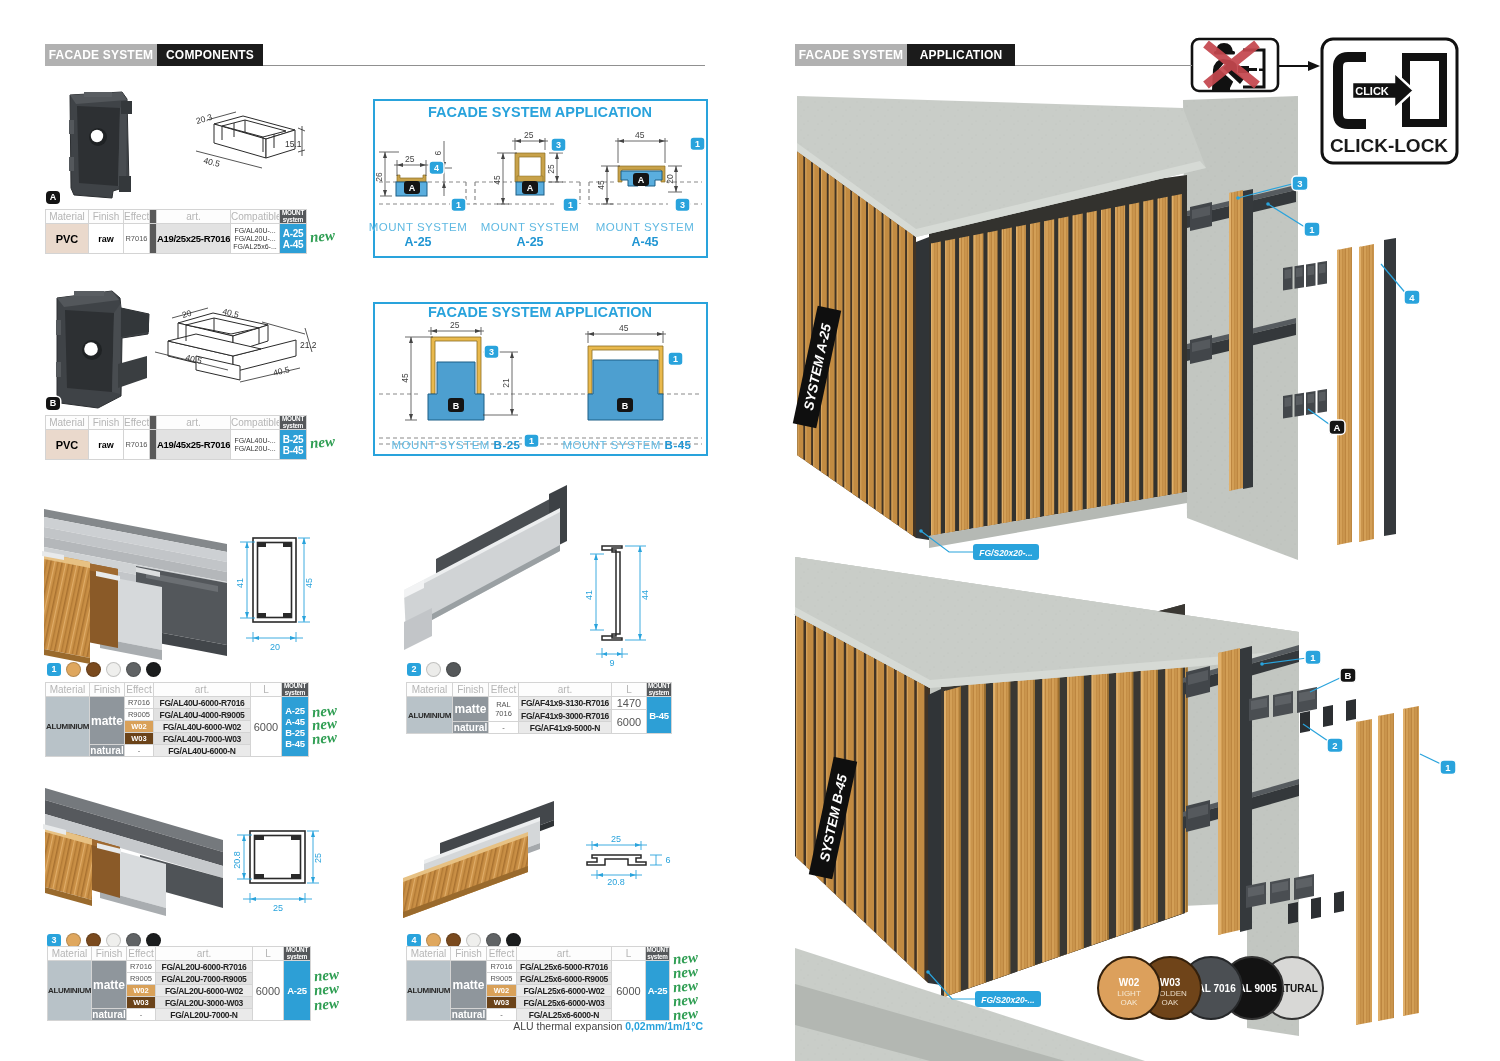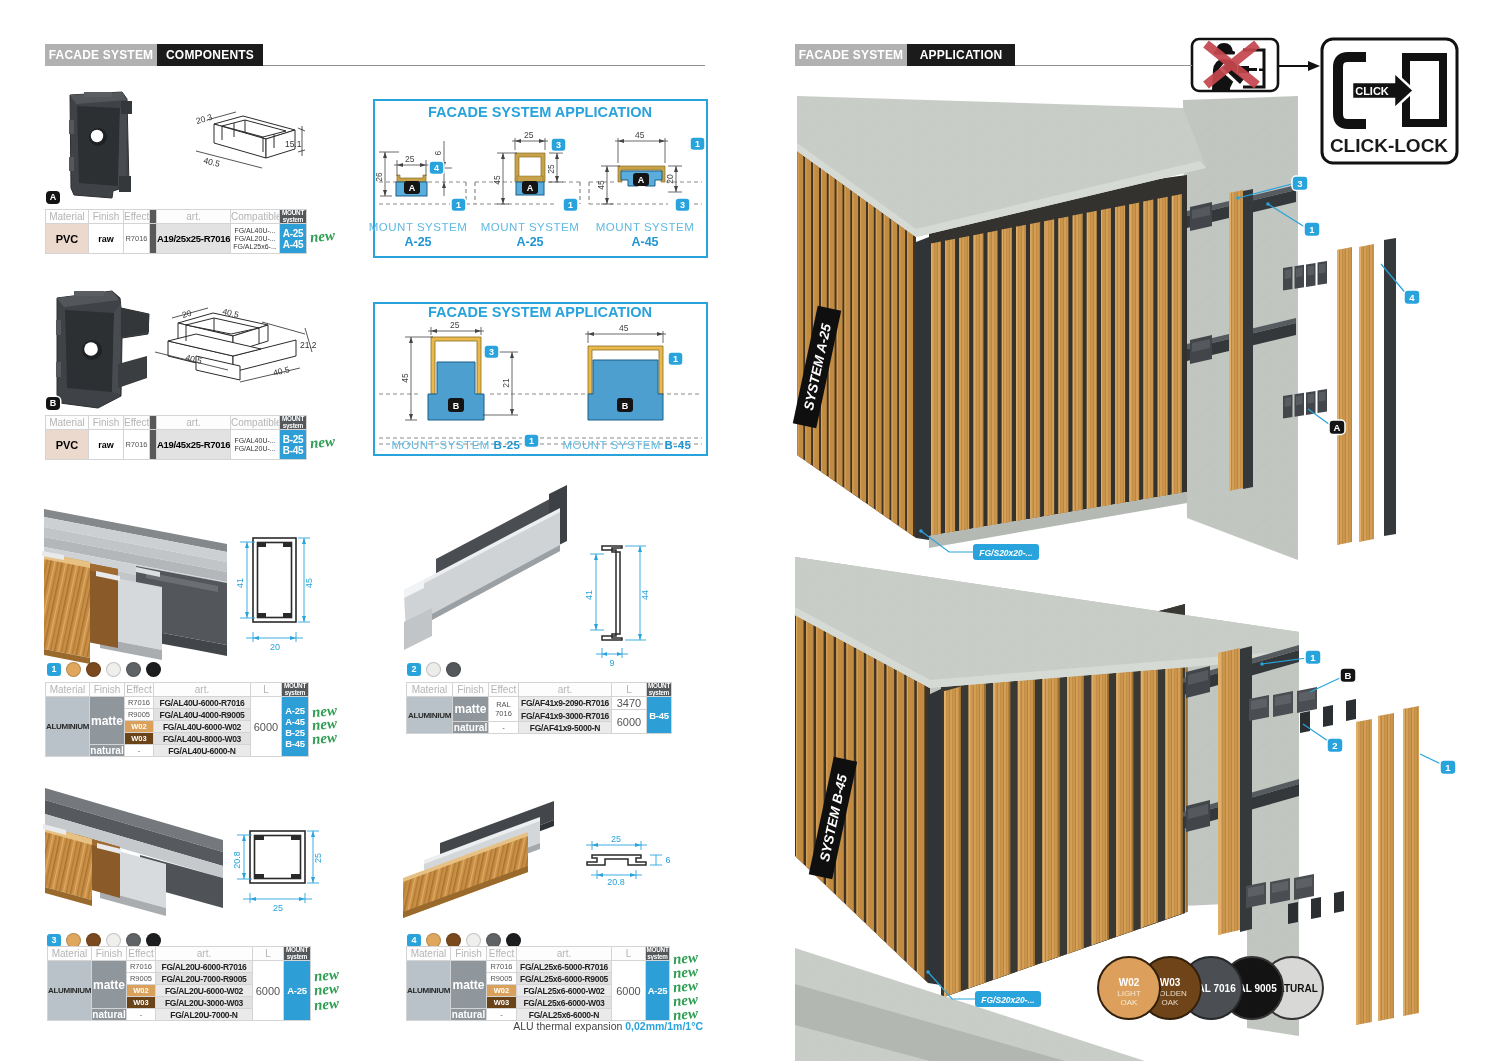--- a/index.html
+++ b/index.html
@@ -1118,21 +1118,21 @@
 <tr style="height:12px;">
           <td class="eff">R9005</td>
           <td class="art2">FG/AL40U-4000-R9005</td>
         </tr>
 <tr style="height:12px;">
           <td class="w02">W02</td>
           <td class="art">FG/AL40U-6000-W02</td>
         </tr>
 <tr style="height:12px;">
           <td class="w03">W03</td>
-          <td class="art2">FG/AL40U-8000-W03</td>
+          <td class="art2">FG/AL40U-7000-W03</td>
         </tr>
 <tr style="height:11px;">
           <td class="fin" style="font-size:10px;">natural</td>
           <td class="eff">-</td>
           <td class="art">FG/AL40U-6000-N</td>
         </tr>
 </tbody>
     </table>
 
 <div class="new" style="left:312px;top:703px;">new</div>
@@ -1158,22 +1158,22 @@
           <td class="th">Finish</td>
           <td class="th">Effect</td>
           <td class="th">art.</td>
           <td class="th">L</td>
           <td class="mnt">MOUNT<br>system</td>
         </tr>
 <tr style="height:12px;">
           <td class="alu" rowspan="3">ALUMINIUM</td>
           <td class="fin" rowspan="2">matte</td>
           <td class="eff" rowspan="2">RAL<br>7016</td>
-          <td class="art">FG/AF41x9-2090-R7016</td>
-          <td style="font-size:11px;color:#555;">3470</td>
+          <td class="art">FG/AF41x9-3130-R7016</td>
+          <td style="font-size:11px;color:#555;">1470</td>
           <td class="blue" rowspan="3" style="font-size:9.5px;">B-45</td>
         </tr>
 <tr style="height:12px;">
           <td class="art2">FG/AF41x9-3000-R7016</td>
           <td rowspan="2" style="font-size:11px;color:#555;">6000</td>
         </tr>
 <tr style="height:11px;">
           <td class="fin" style="font-size:10px;">natural</td>
           <td class="eff">-</td>
           <td class="art">FG/AF41x9-5000-N</td>

